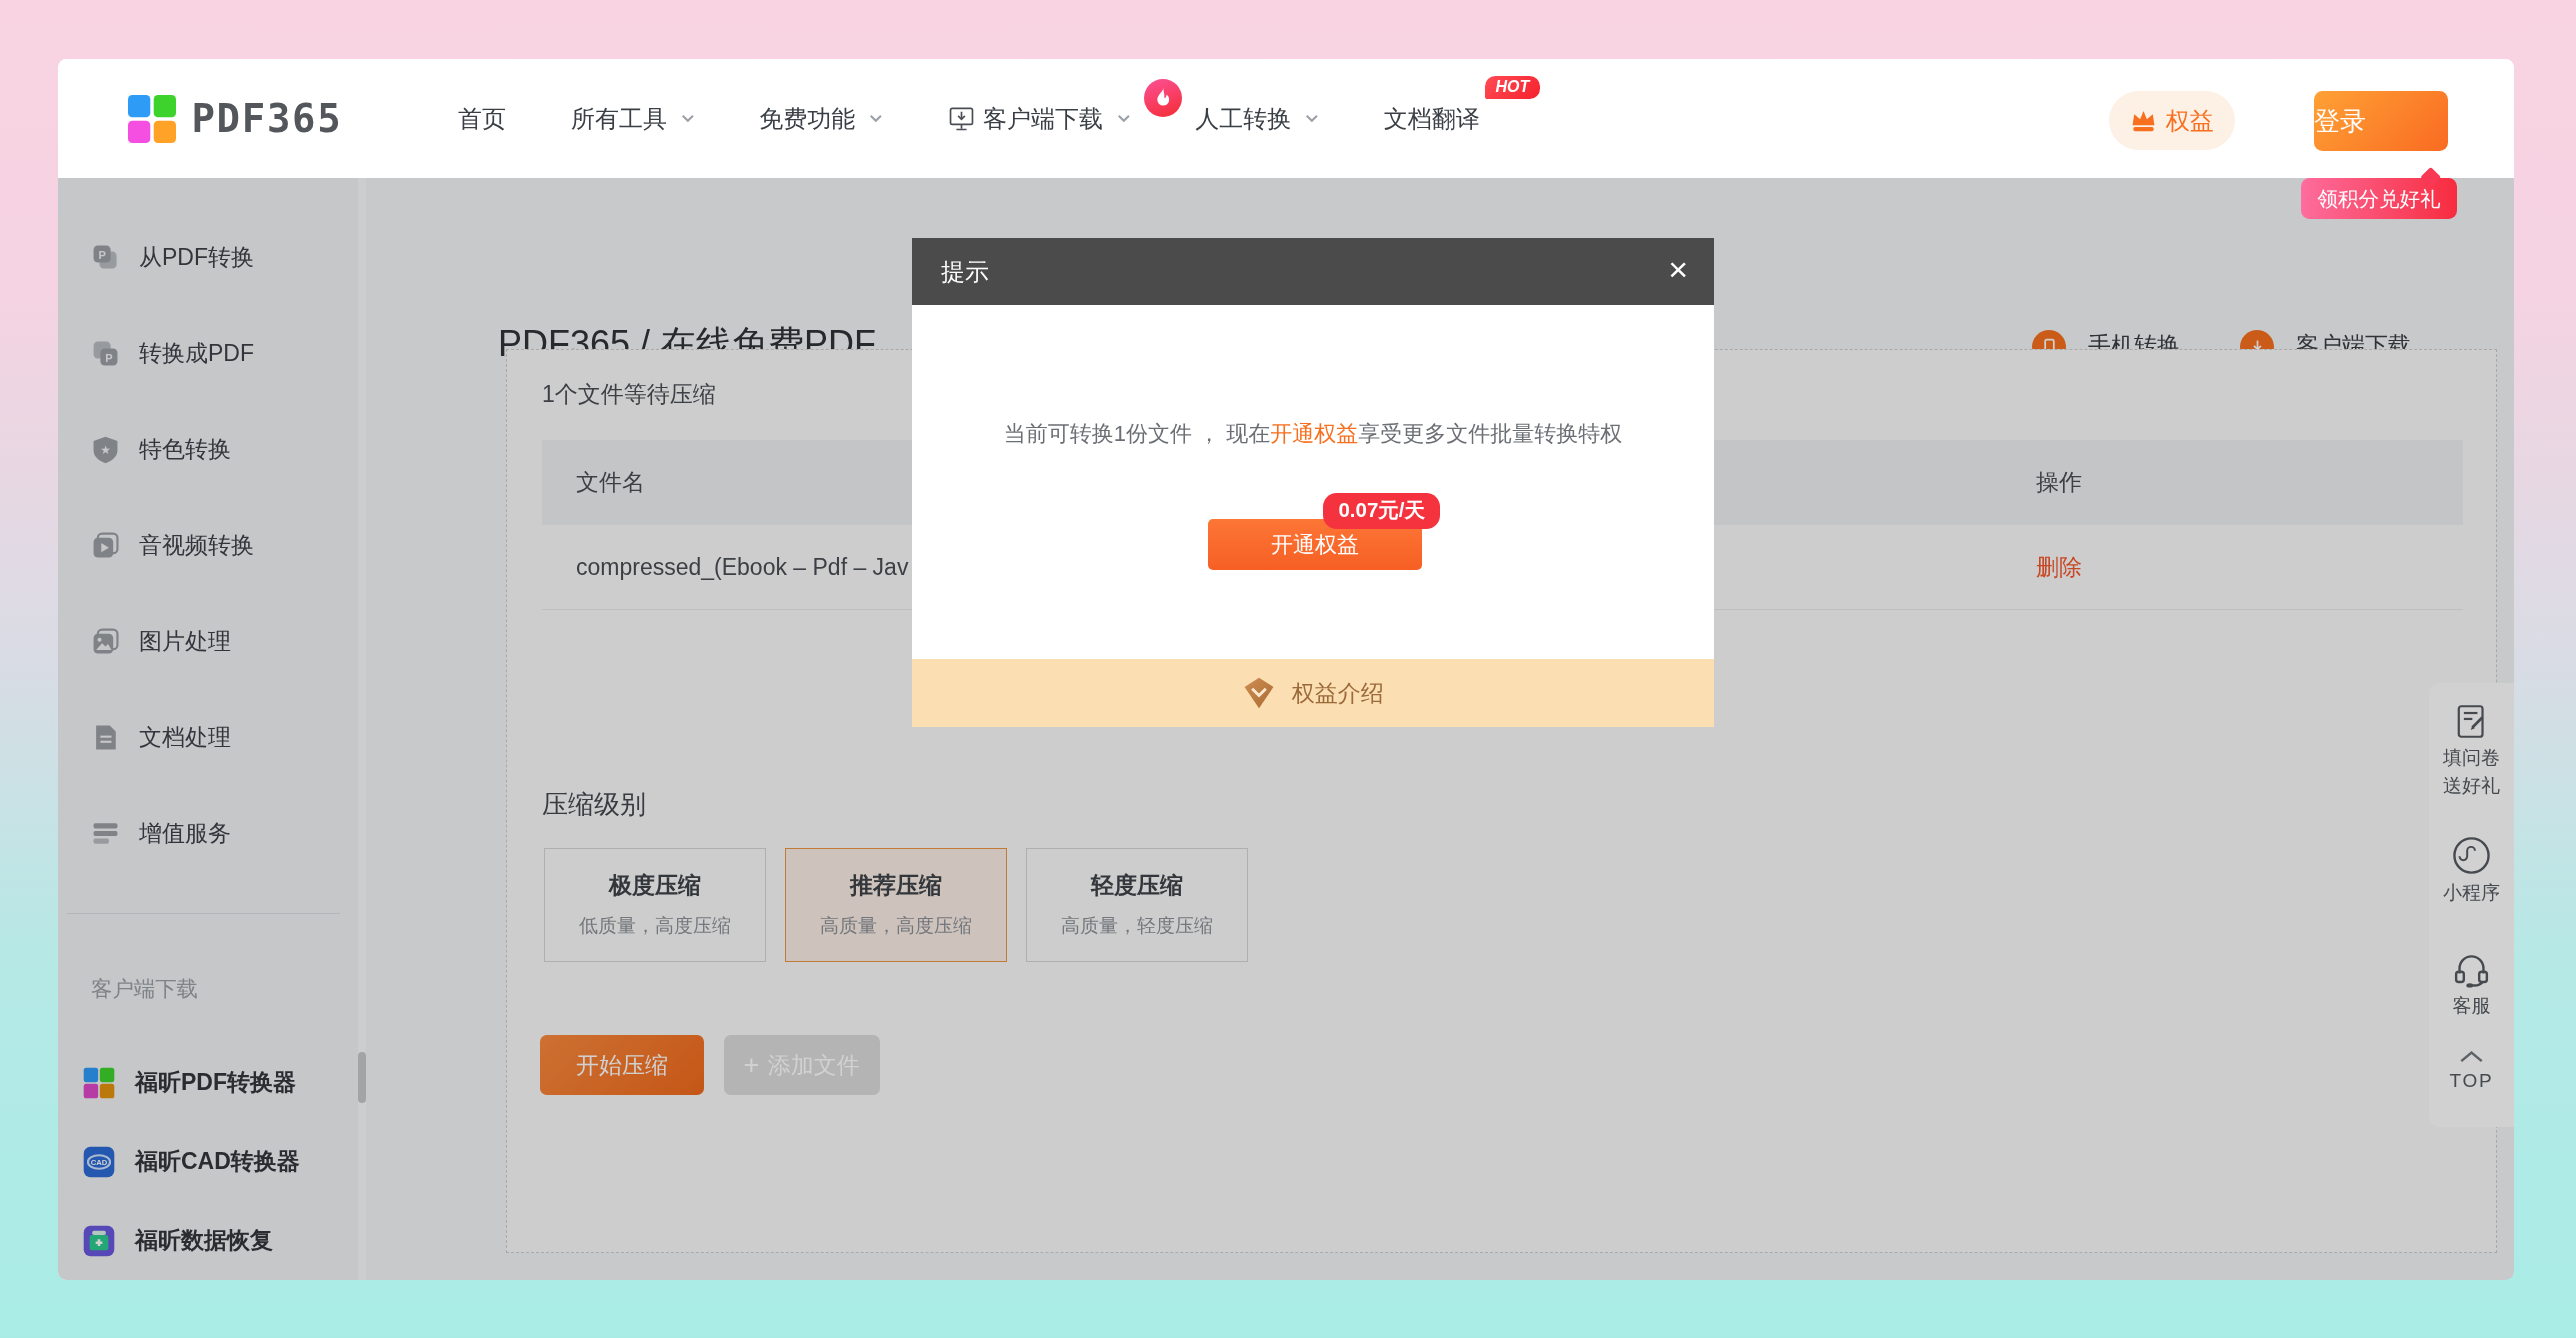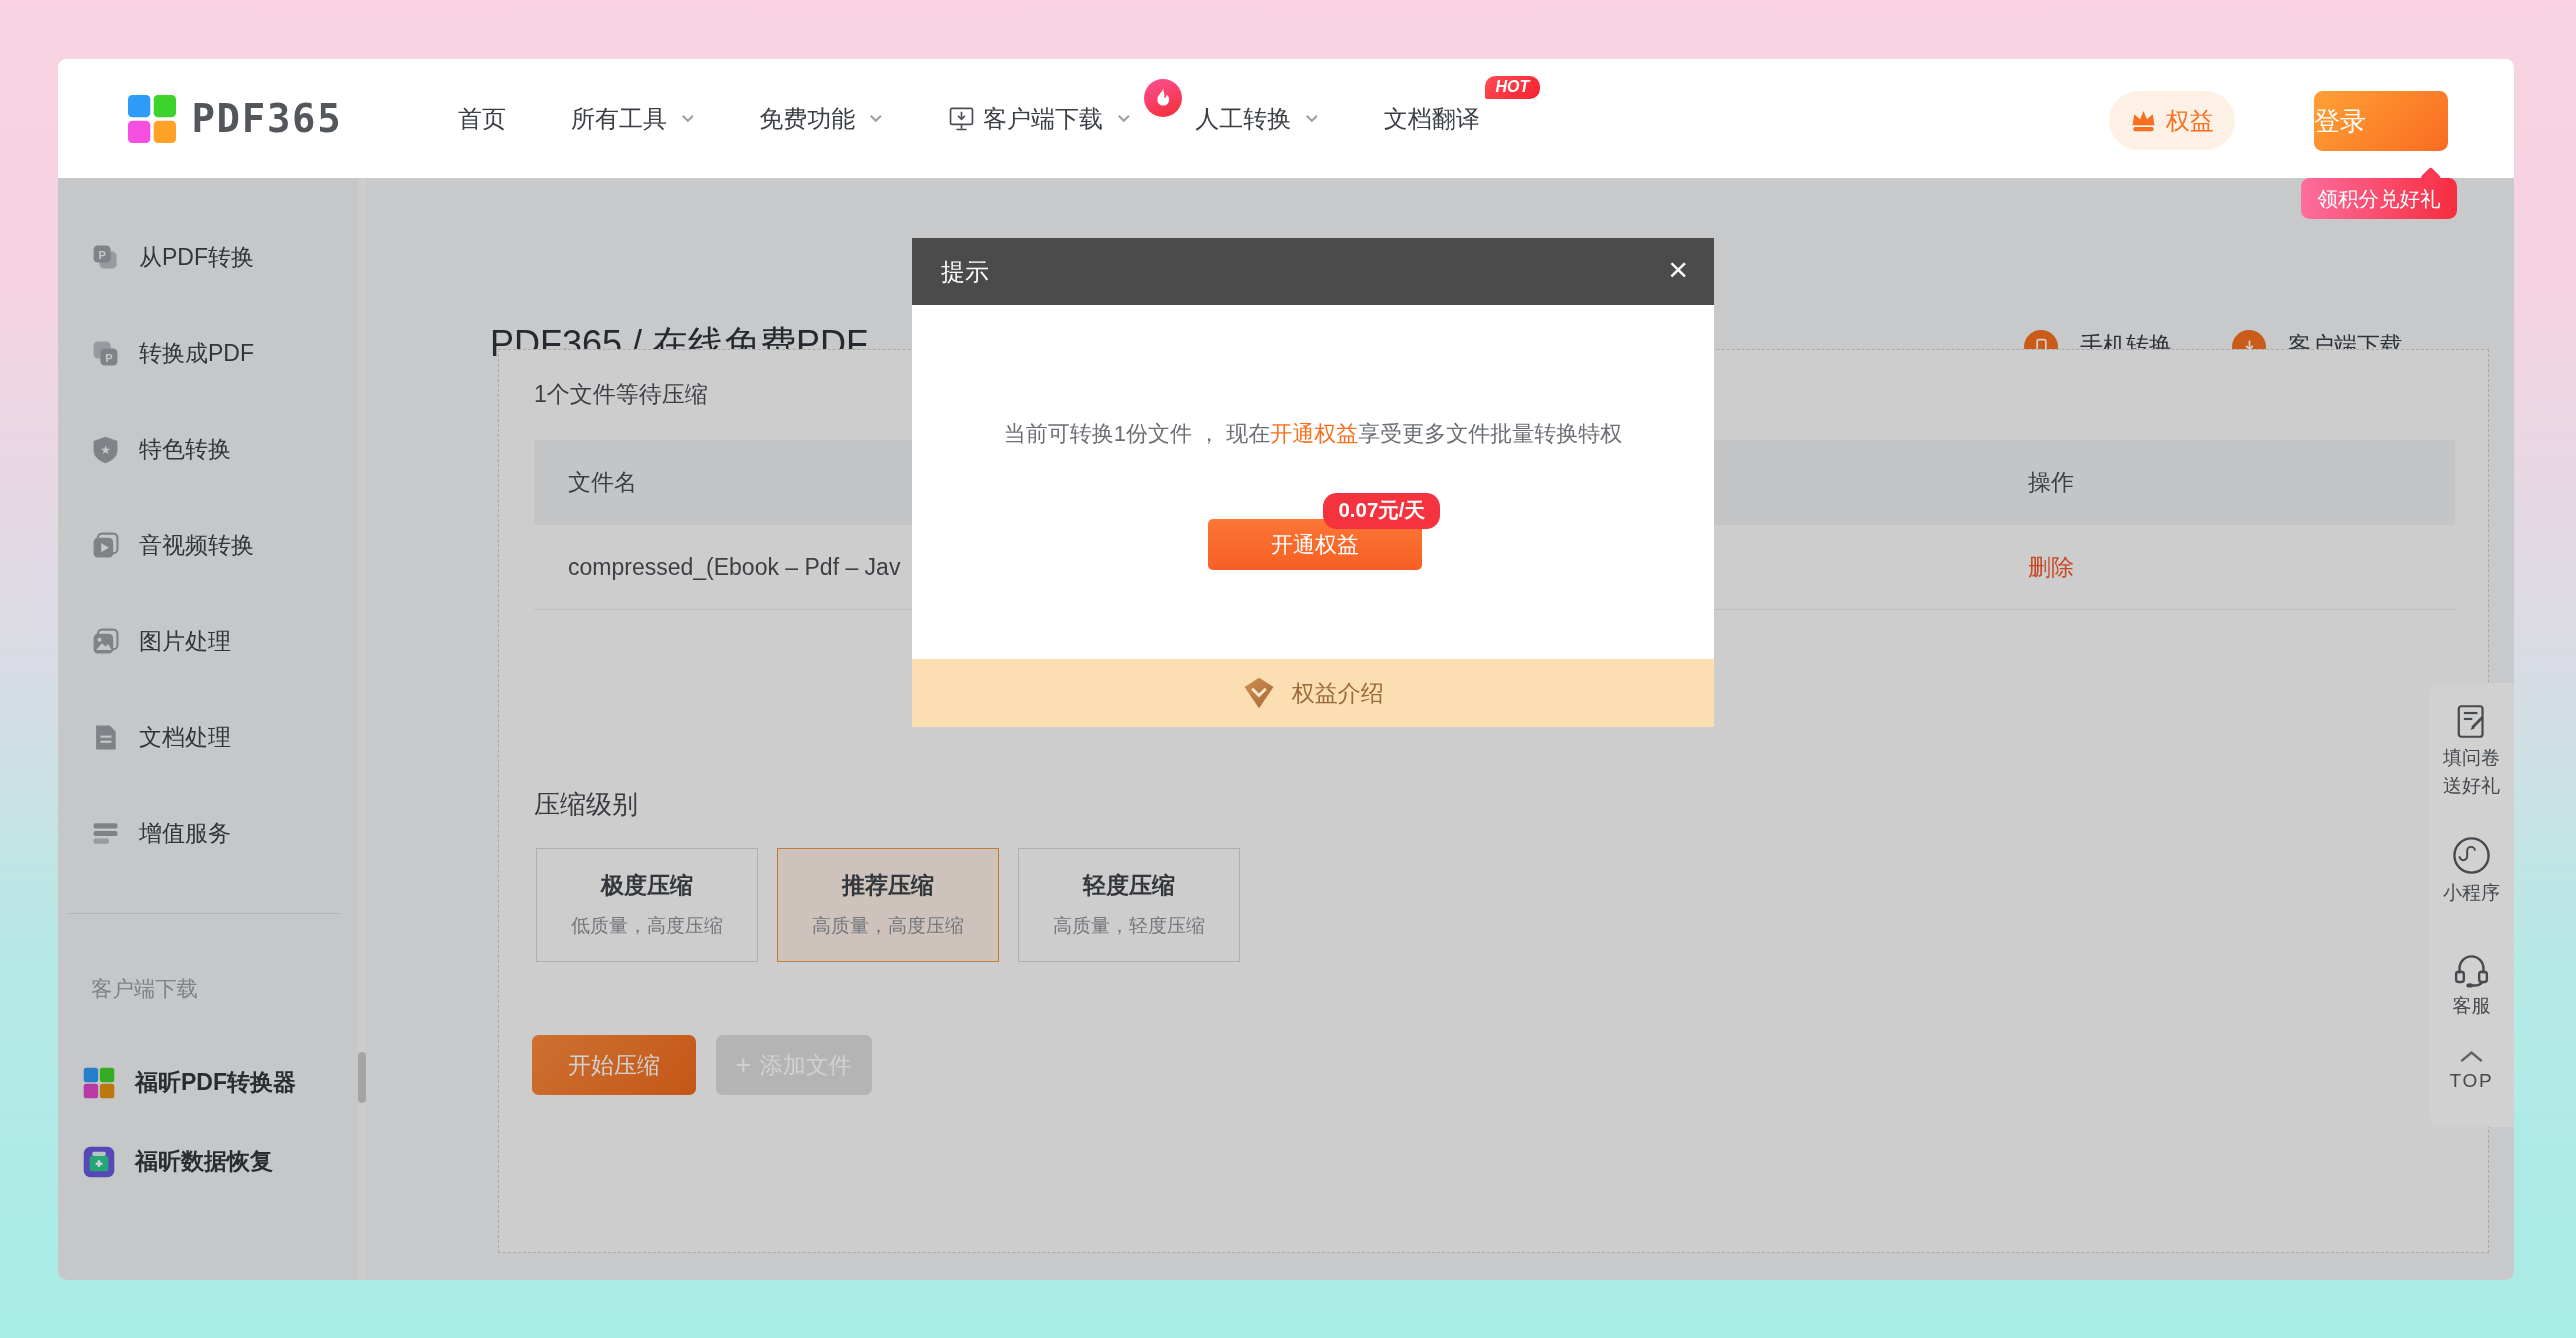--- a/index.html
+++ b/index.html
@@ -41,21 +41,21 @@
   .side-scroll-thumb { position:absolute; right:0; top:874px; width:8.5px; height:51px; background:#c9c9c9; border-radius:4.3px; }
   .side-list { position:absolute; left:0; top:31px; width:100%; }
   .side-item { height:96px; display:flex; align-items:center; padding-left:33px; gap:19px;
     font-size:23px; color:#3e434a; cursor:pointer; }
   .side-divider { position:absolute; left:8.5px; top:735px; width:273px; height:0.9px; background:#dcdfe2; }
   .side-section-label { position:absolute; left:33px; top:796px; font-size:21.4px; color:#9aa0a6; }
   .side-apps { position:absolute; left:0; top:865px; width:100%; }
   .side-app { height:79px; display:flex; align-items:center; padding-left:24px; gap:19px;
     font-size:23px; font-weight:bold; color:#33373c; cursor:pointer; }
   
-  .main { position:absolute; left:316px; top:119px; width:2149px; height:880px; }
+  .main { position:absolute; left:324px; top:119px; width:2149px; height:880px; }
   .page-title { position:absolute; left:116px; top:142px; font-size:36px; color:#2f3337; white-space:nowrap; }
   .top-links { position:absolute; right:120px; top:152px; display:flex; align-items:center; gap:60px; }
   .top-link { display:flex; gap:22px; font-size:23px; color:#3a3f45; cursor:pointer; }
   .circle-ic { width:34px; height:34px; border-radius:50%; background:#f8701f; display:flex; align-items:center; justify-content:center; }
   .panel { position:absolute; left:124px; top:171px; width:1991px; height:904px; border:1.7px dashed #cfcfcf; background:#fbfbfb; }
   .queue-status { position:absolute; left:35px; top:29px; font-size:23px; color:#4a4e54; }
   .file-table { position:absolute; left:35px; top:90px; width:1921px; }
   .thead { height:85px; background:#f0f1f3; display:flex; align-items:center; font-size:23px; color:#4a4e54; }
   .trow { height:85px; display:flex; align-items:center; font-size:23px; color:#4a4e54; border-bottom:0.9px solid #e7e8ea; }
   .col-name { padding-left:34px; flex:1; }
@@ -242,20 +242,28 @@
       <div class="side-app">
         <svg width="34" height="34" viewBox="0 0 40 40">
           <rect x="2" y="2" width="17" height="17" rx="3" fill="#2e9bf7"></rect>
           <rect x="21" y="2" width="17" height="17" rx="3" fill="#3ed32c"></rect>
           <rect x="2" y="21" width="17" height="17" rx="3" fill="#e049c8"></rect>
           <rect x="21" y="21" width="17" height="17" rx="3" fill="#e5940f"></rect>
         </svg>
         <span>福昕PDF转换器</span>
       </div>
       <div class="side-app">
+        <svg width="34" height="34" viewBox="0 0 40 40" style="font-size:27px">
+          <rect x="2" y="2" width="36" height="36" rx="8" fill="#2b6bd7"></rect>
+          <ellipse cx="20" cy="20" rx="13" ry="8" fill="none" stroke="#cfe2ff" stroke-width="2.5"></ellipse>
+          <text x="20" y="24" font-size="9" font-weight="bold" fill="#ffffff" text-anchor="middle">CAD</text>
+        </svg>
+        <span>福昕CAD转换器</span>
+      </div>
+      <div class="side-app">
         <svg width="34" height="34" viewBox="0 0 40 40">
           <rect x="2" y="2" width="36" height="36" rx="8" fill="#6a5ae0"></rect>
           <rect x="9" y="13" width="22" height="18" rx="3" fill="#2ecc8f"></rect>
           <rect x="12" y="8" width="16" height="5" rx="2" fill="#d7f5e9"></rect>
           <path d="M20 18 v8 M16 22 h8" stroke="#ffffff" stroke-width="3"></path>
         </svg>
         <span>福昕数据恢复</span>
       </div>
     </div>
     <div class="side-scroll-track">

